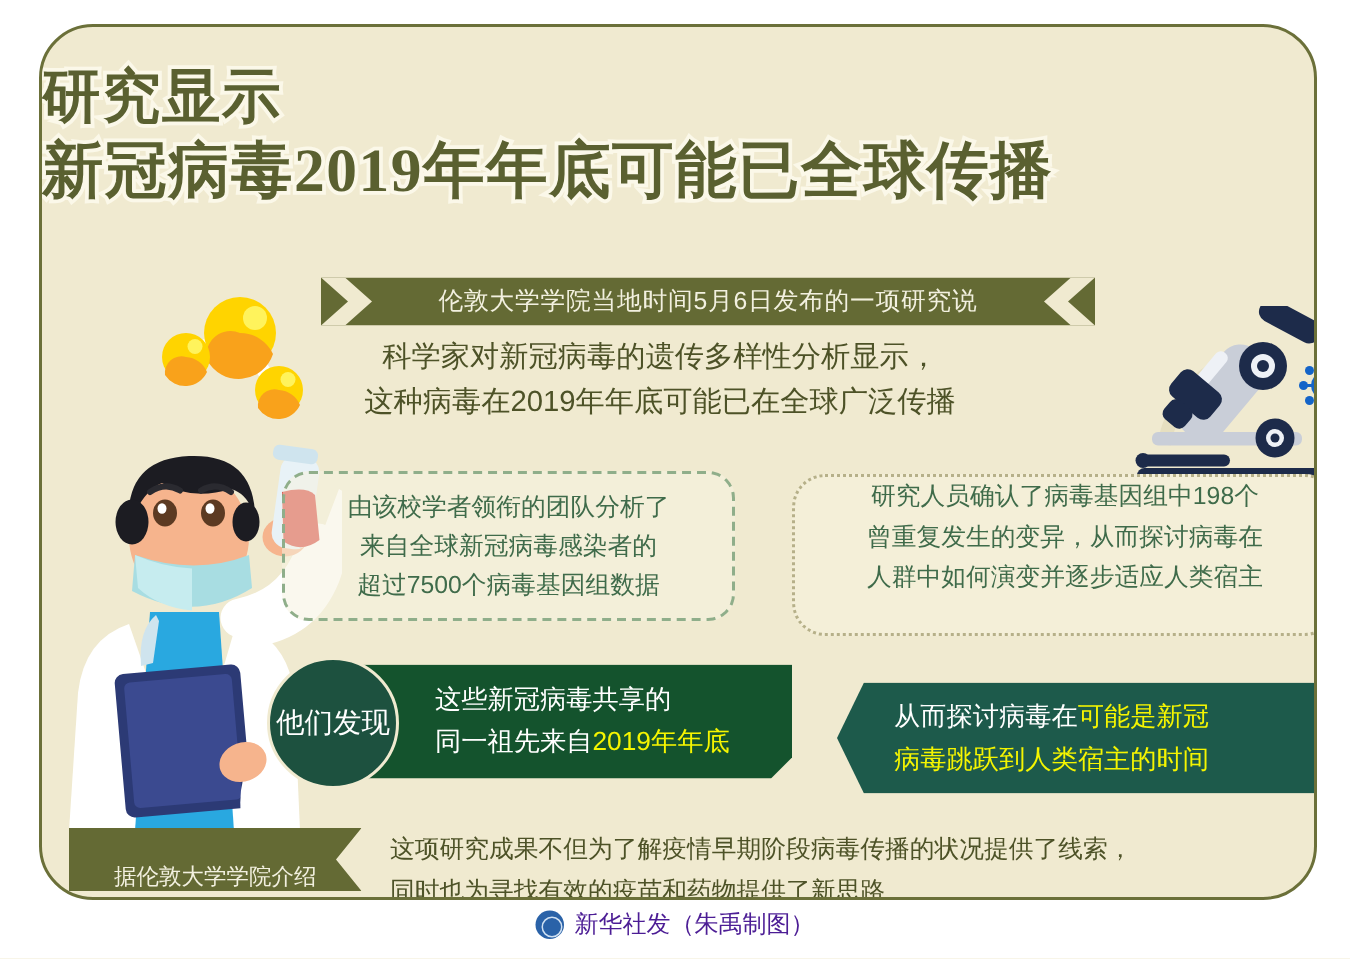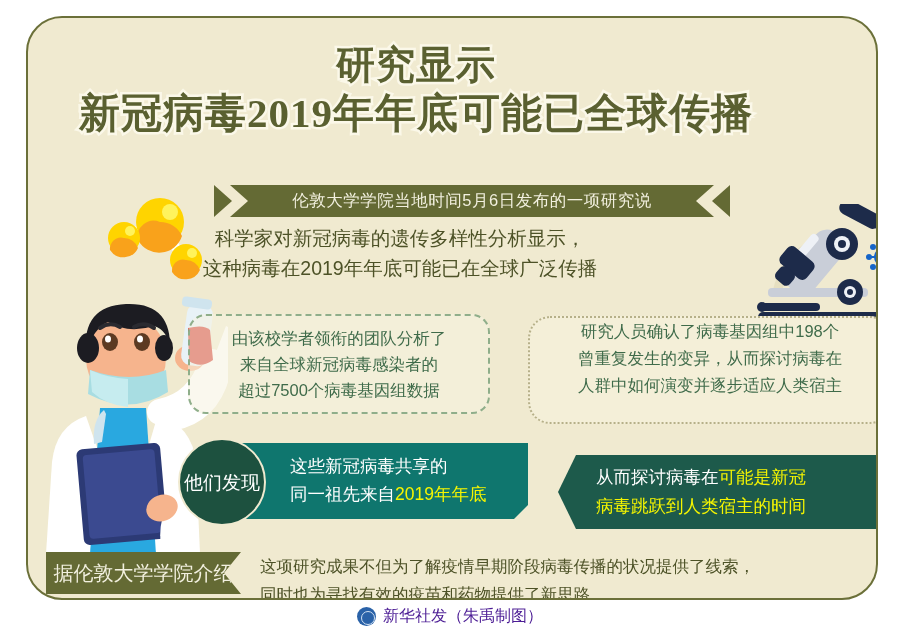--- a/index.html
+++ b/index.html
@@ -14,21 +14,21 @@
   
   .card{
     position:absolute;left:26px;top:16px;width:848px;height:580px;
     background:#f0ead0;
     border:2.5px solid #6b7039;
     border-radius:36px;
     overflow:hidden;
   }
 
   
-  .title-wrap{position:absolute;left:0;top:24px;width:776px;text-align:center;}
+  .title-wrap{position:absolute;left:0;top:24px;width:776px;}
   .t-line1,.t-line2{
     font-family:"Liberation Serif","DejaVu Serif",serif;
     font-weight:bold;color:#5a6030;letter-spacing:1px;
     -webkit-text-stroke:5px #fbf8e9;paint-order:stroke fill;
     text-shadow:0 0 0 #fbf8e9;
     white-space:nowrap;
   }
   .t-line1{font-size:39px;line-height:46px;}
   .t-line2{font-size:41px;line-height:50px;}
 
@@ -42,21 +42,21 @@
   }
   .banner .chev{position:absolute;top:0;height:32px;width:34px;}
   .banner .chev.l{left:0;background:#f0ead0;
     clip-path:polygon(0 0,16px 0,34px 16px,16px 32px,0 32px,18px 16px);}
   .banner .chev.r{right:0;background:#f0ead0;
     clip-path:polygon(34px 0,18px 0,0 16px,18px 32px,34px 32px,16px 16px);}
 
   
   .subtitle{
     position:absolute;left:0;top:205px;width:744px;text-align:center;
-    color:#4d5227;font-size:19.5px;line-height:30px;white-space:nowrap;
+    color:#4d5227;font-size:19.5px;line-height:30px;white-space:nowrap;padding-left:40px;
   }
 
   
   .box-left{
     position:absolute;left:160px;top:296px;width:298px;height:96px;
     border:2.5px dashed #8fae8a;border-radius:18px;
     background:rgba(246,243,224,.55);
     display:flex;align-items:center;justify-content:center;
   }
   .box-left .txt{color:#3f6b4a;font-size:16.5px;line-height:26px;text-align:center;white-space:nowrap;}
@@ -65,21 +65,21 @@
     position:absolute;left:500px;top:298px;width:360px;height:104px;
     border:2.5px dotted #b6b089;border-radius:22px;
     background:#f4efd8;
     display:flex;align-items:flex-start;justify-content:center;
   }
   .box-right .txt{color:#3f6b4a;font-size:16.5px;line-height:27px;text-align:center;white-space:nowrap;}
 
   
   .band-mid{
     position:absolute;left:200px;top:425px;width:300px;height:96px;
-    background:#0f766e;
+    background:#14532d;
     clip-path:polygon(0 0,100% 0,100% 62px,calc(100% - 14px) 76px,0 76px);
   }
   .band-mid .txt{
     position:absolute;left:62px;top:9px;width:236px;
     color:#ffffff;font-size:17.5px;line-height:28px;white-space:nowrap;
   }
   .band-mid .hl{color:#f5f500;}
   .circle-find{
     position:absolute;left:150px;top:420px;width:84px;height:84px;
     border-radius:50%;background:#1d513f;border:2.5px solid #f0ead0;
@@ -96,22 +96,22 @@
   .band-right .txt{
     position:absolute;left:38px;top:8px;width:300px;
     font-size:17.5px;line-height:29px;color:#ffffff;white-space:nowrap;
   }
   .band-right .hl{color:#f5f500;}
 
   
   .ribbon-bl{
     position:absolute;left:18px;top:534px;width:195px;height:42px;
     background:#646a34;color:#f2f0df;
-    display:flex;align-items:center;justify-content:center;
-    font-size:20px;white-space:nowrap;
+    display:flex;align-items:flex-end;justify-content:center;
+    font-size:15px;white-space:nowrap;
     clip-path:polygon(0 0,195px 0,178px 21px,195px 42px,0 42px);
   }
   .bottom-text{
     position:absolute;left:232px;top:534px;width:620px;
     color:#4d5227;font-size:16.5px;line-height:28px;white-space:nowrap;
   }
 
   
   .footer{
     position:absolute;left:0;top:606px;width:900px;

